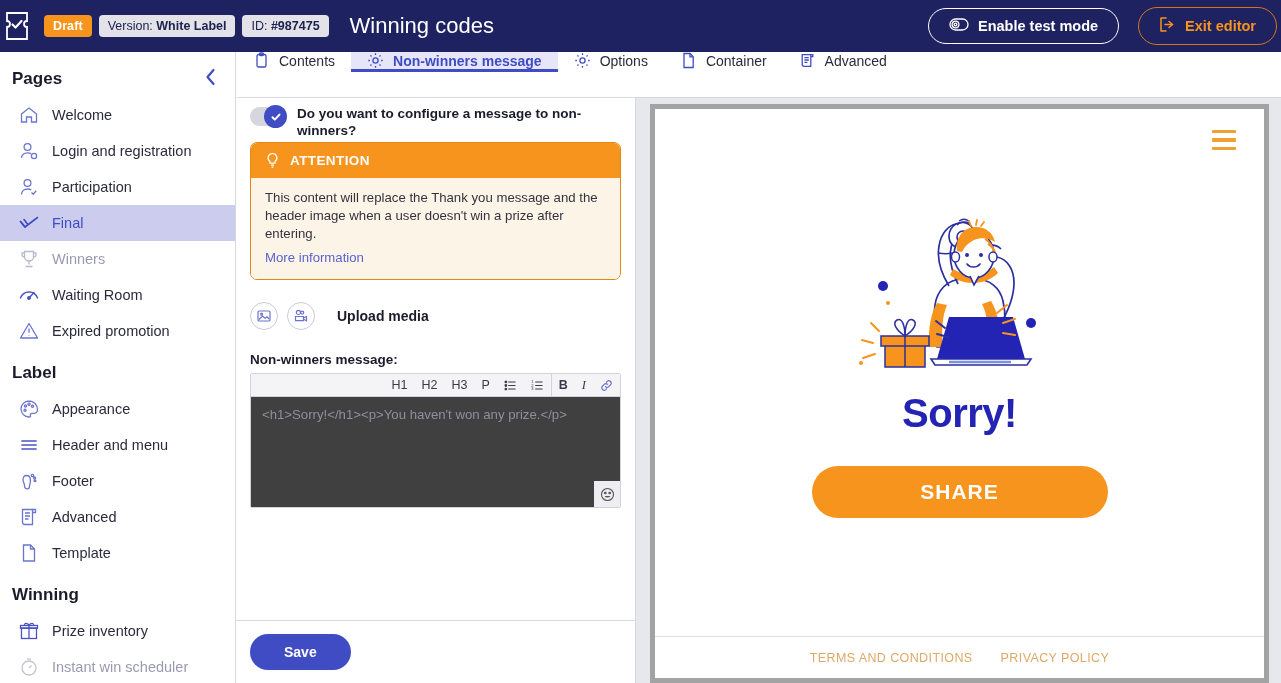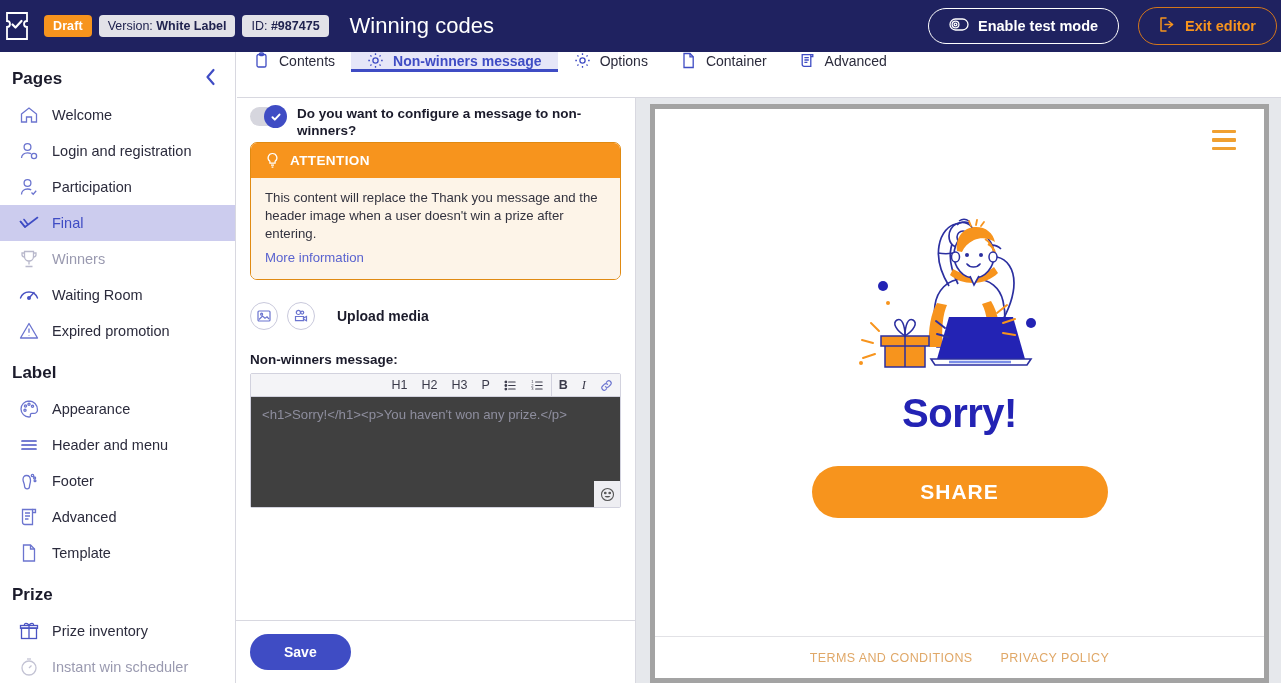--- a/index.html
+++ b/index.html
@@ -411,21 +411,21 @@
         <div class="side-item">
           <span class="ic">
             <svg viewBox="0 0 22 22" fill="none" stroke="#6b74cf" stroke-width="1.3">
                 <path d="M5.5 3h7l4 4v12h-11z"></path>
                 <path d="M12.5 3v4h4"></path>
               </svg>
           </span>
           <span>Template</span>
         </div>
 
-        <div class="side-section-title">Prize</div>
+        <div class="side-section-title">Winning</div>
 
         <div class="side-item">
           <span class="ic">
             <svg viewBox="0 0 22 22" fill="none" stroke="#4a53c3" stroke-width="1.3">
                 <rect x="3.5" y="8" width="15" height="10.5"></rect>
                 <rect x="2.5" y="5.5" width="17" height="2.8"></rect>
                 <path d="M11 5.5v13"></path>
                 <path d="M11 5.5c-1.5-2.7-5-2.6-4.5-.3M11 5.5c1.5-2.7 5-2.6 4.5-.3"></path>
               </svg>
           </span>

